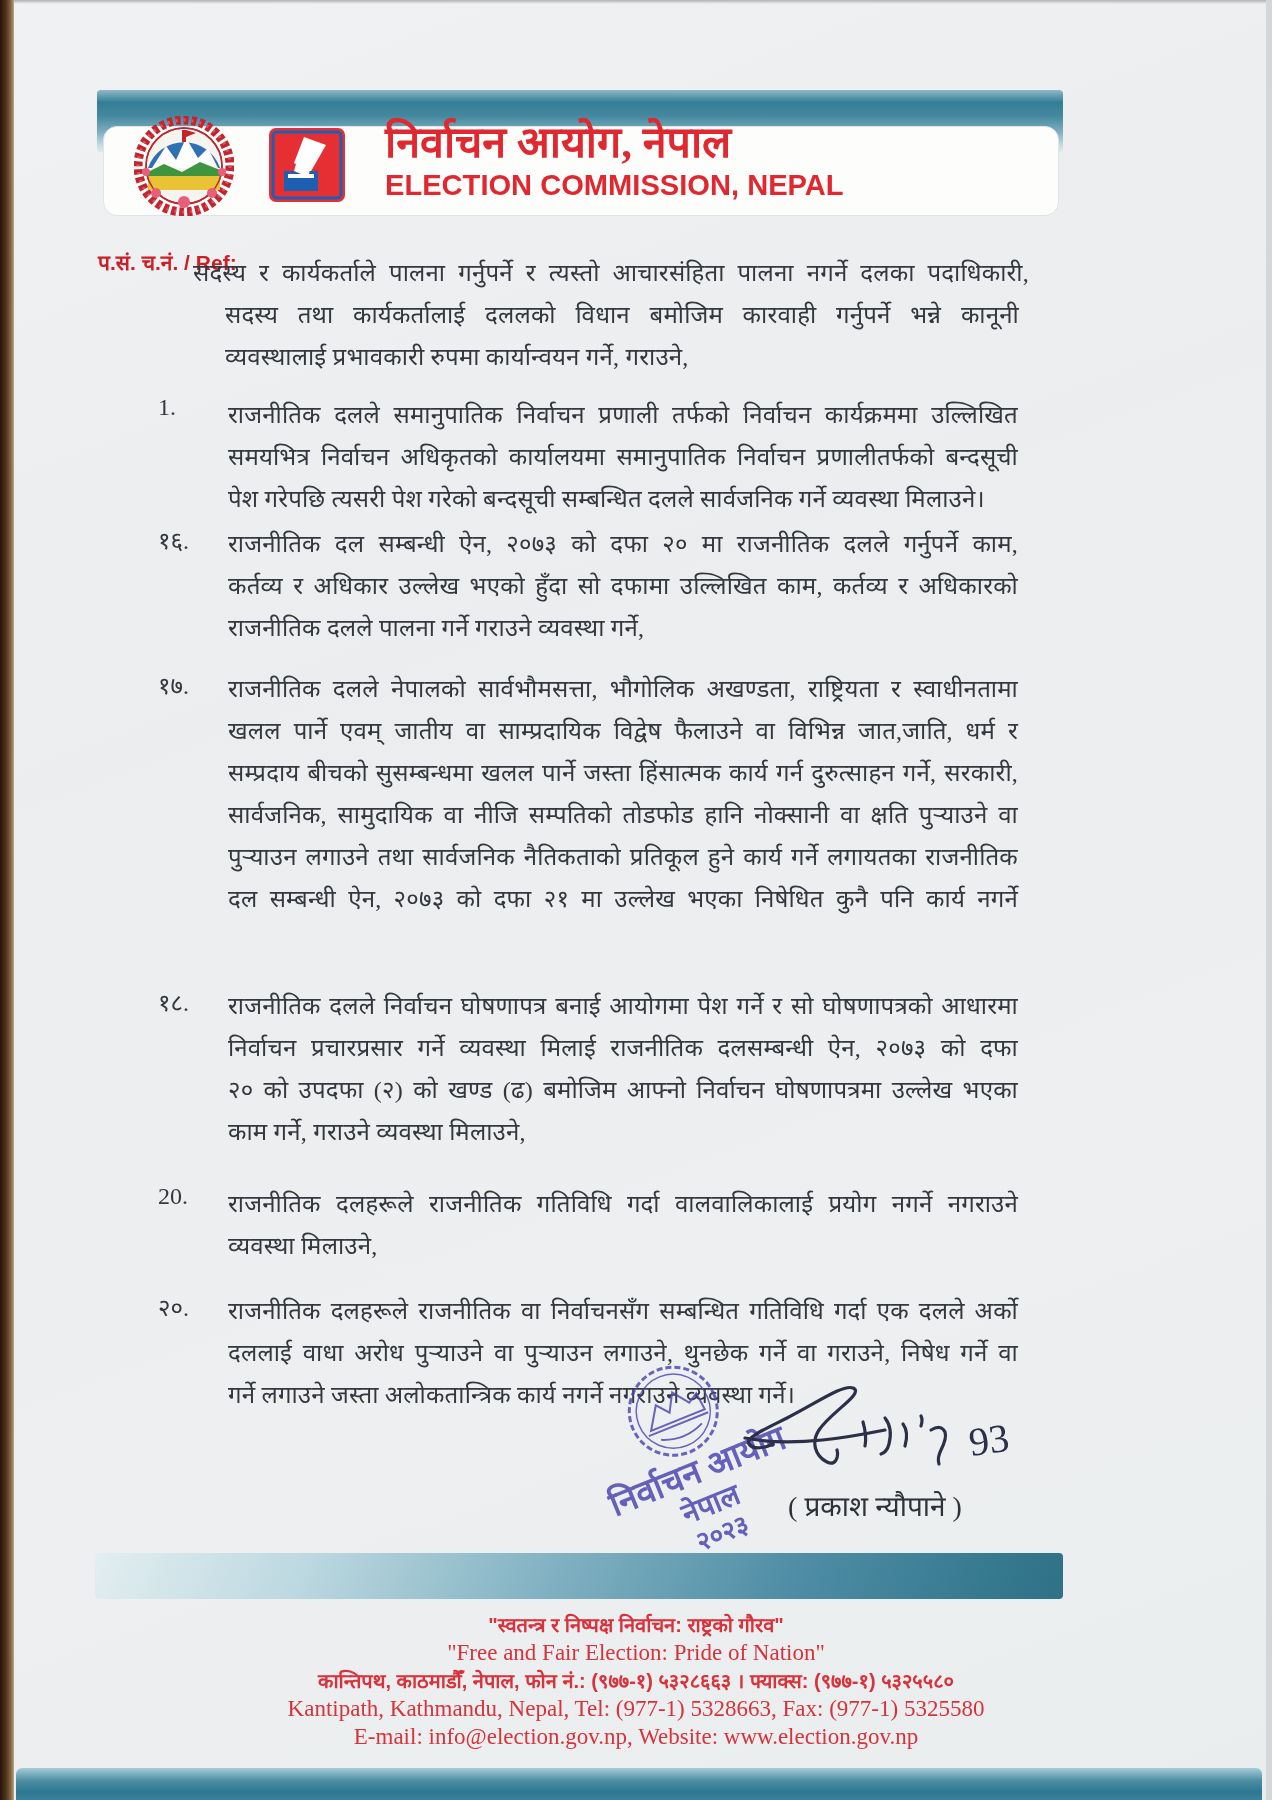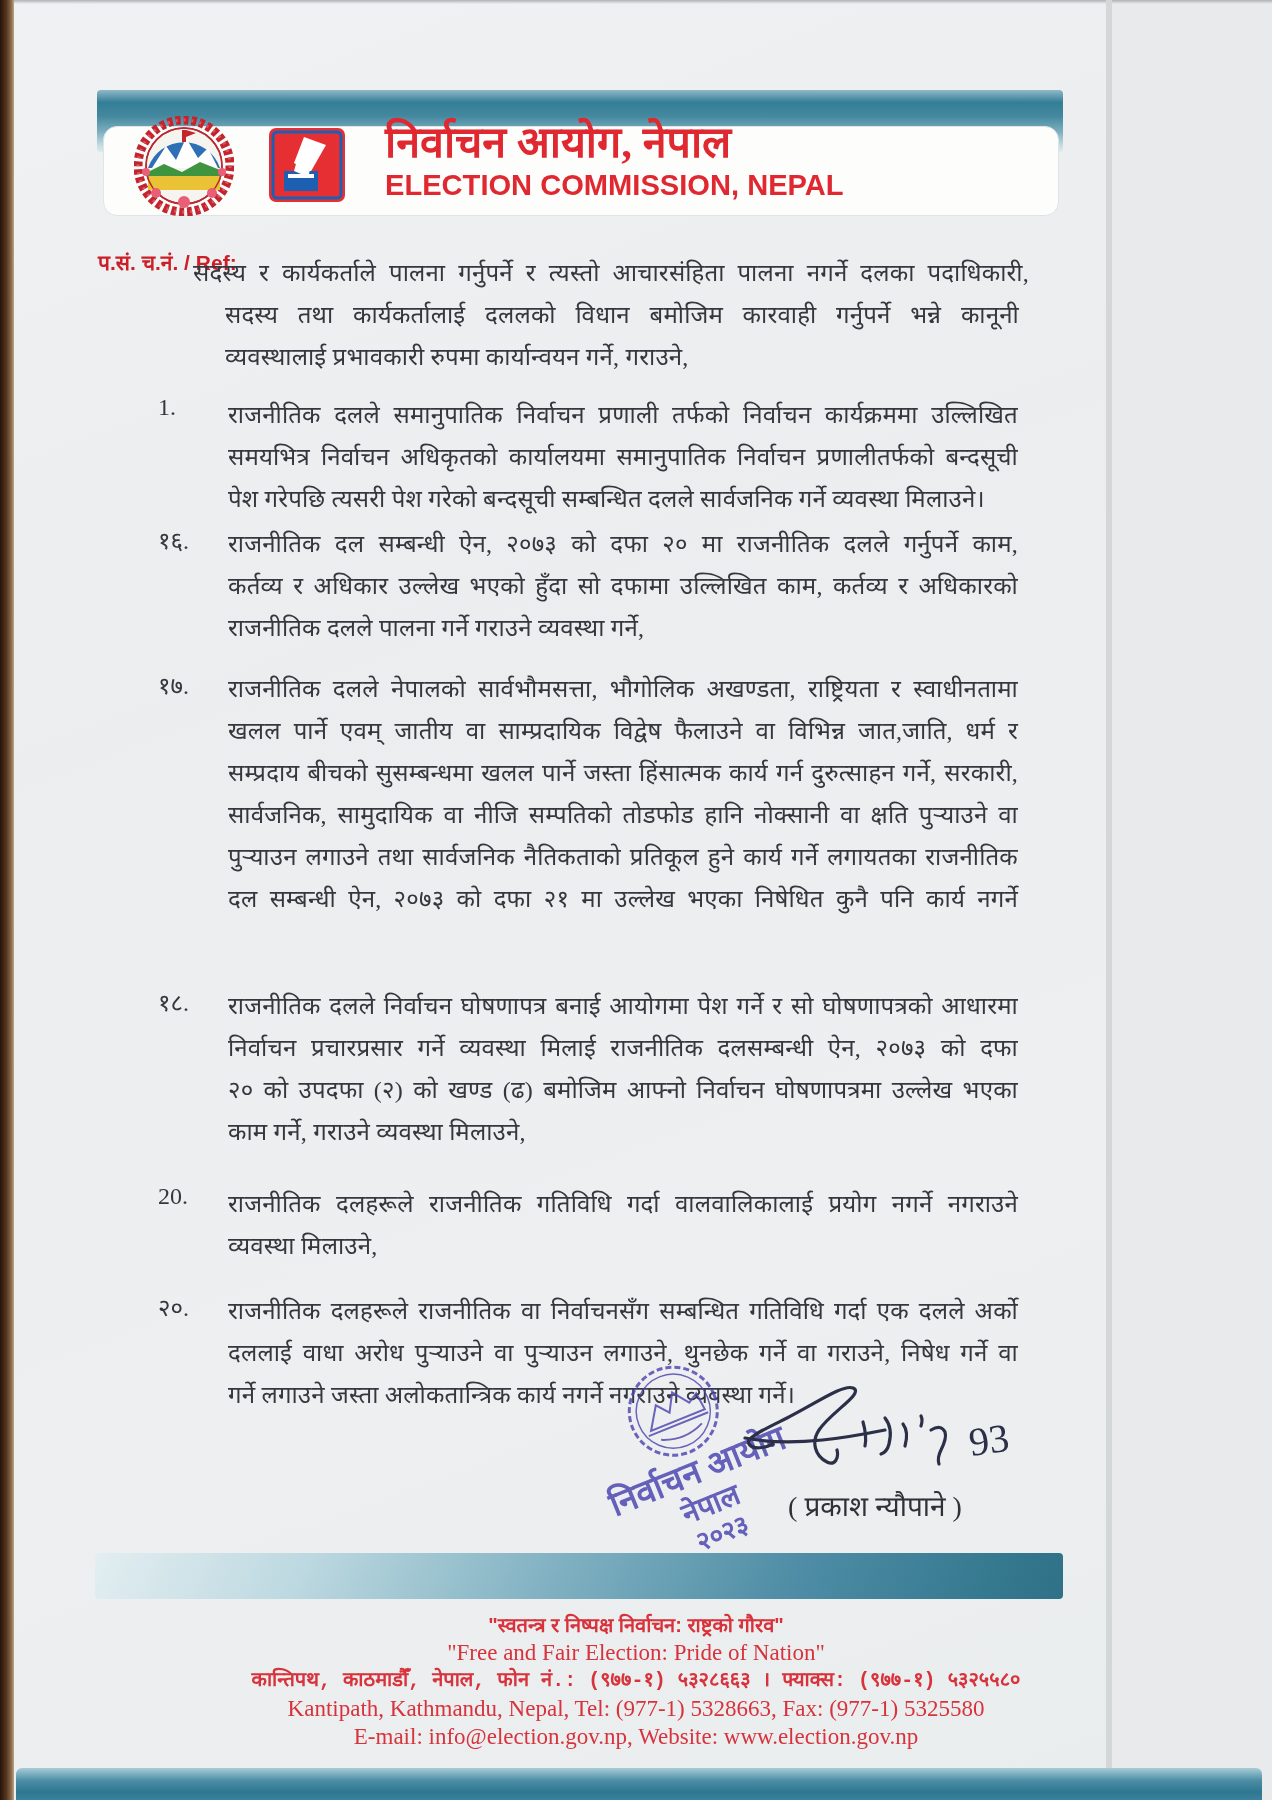--- a/index.html
+++ b/index.html
@@ -2,21 +2,21 @@
 <html><head>
 <meta charset="utf-8">
 <style>
   html,body{margin:0;padding:0;}
   body{
     width:1272px;height:1800px;overflow:hidden;
     font-family:"Liberation Serif","DejaVu Serif",serif;
     background:#e8eaeb;
   }
   .page{
-    position:relative;width:1112px;height:1800px;
+    position:relative;width:1272px;height:1800px;
     background:linear-gradient(160deg,#f0f1f2 0%,#ebedee 35%,#edeff0 70%,#eaedee 100%);
   }
   
   .edge-left{position:absolute;left:0;top:0;width:14px;height:1800px;
     background:linear-gradient(90deg,#261308 0%,#54361f 45%,#8a6a4b 80%,#c0a786 100%);}
   .edge-top{position:absolute;left:14px;top:0;width:1258px;height:4px;
     background:linear-gradient(180deg,#aeb3b5,rgba(174,179,181,0));}
   .edge-right{position:absolute;right:0;top:0;width:6px;height:1800px;background:#d4d7d8;}
   .bottom-strip{position:absolute;left:16px;top:1768px;width:1246px;height:32px;border-radius:6px 6px 0 0;
     background:linear-gradient(180deg,#a7ccd8 0%,#4b8ca4 40%,#2e7791 75%,#3b839c 100%);}
@@ -55,21 +55,21 @@
     font-size:28px;color:#2e3138;}
   .sig-title{position:absolute;left:-10px;top:168px;width:300px;text-align:left;
     font-size:26px;color:#3a3e44;}
   
   .sep-bar{position:absolute;left:95px;top:1553px;width:968px;height:46px;border-radius:4px;
     background:linear-gradient(115deg,#e3eef1 0%,#bcd8e0 22%,#7fb0c1 48%,#4e8da5 72%,#35798f 92%,#2f7187 100%);}
   
   .footer{position:absolute;left:136px;top:1612px;width:1000px;text-align:center;}
   .f-np1{font-family:"Liberation Sans",sans-serif;font-weight:bold;font-size:20px;line-height:27px;color:#d8333c;}
   .f-en1{font-family:"Liberation Serif",serif;font-size:23px;line-height:28px;color:#d8333c;}
-  .f-np2{font-family:Liberation Mono, monospace;font-weight:bold;font-size:20px;line-height:28px;color:#d8333c;}
+  .f-np2{font-family:Liberation Sans, sans-serif;font-weight:bold;font-size:20px;line-height:28px;color:#d8333c;}
   .f-en2{font-family:"Liberation Serif",serif;font-size:23px;line-height:28px;color:#d8333c;}
   .f-mail{font-family:"Liberation Serif",serif;font-size:23px;line-height:28px;color:#d8333c;}
 </style>
 </head>
 <body>
 
 <div class="page">
 
   <div class="edge-left"></div>
   <div class="edge-top"></div>

